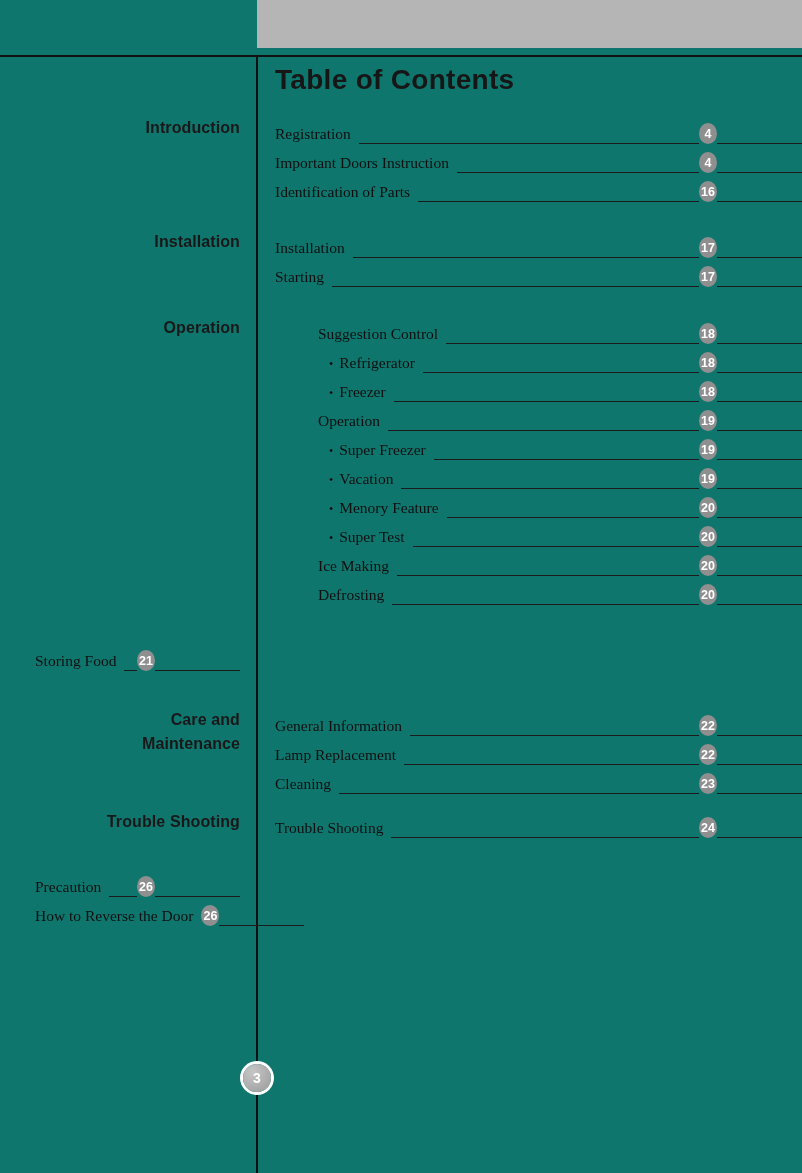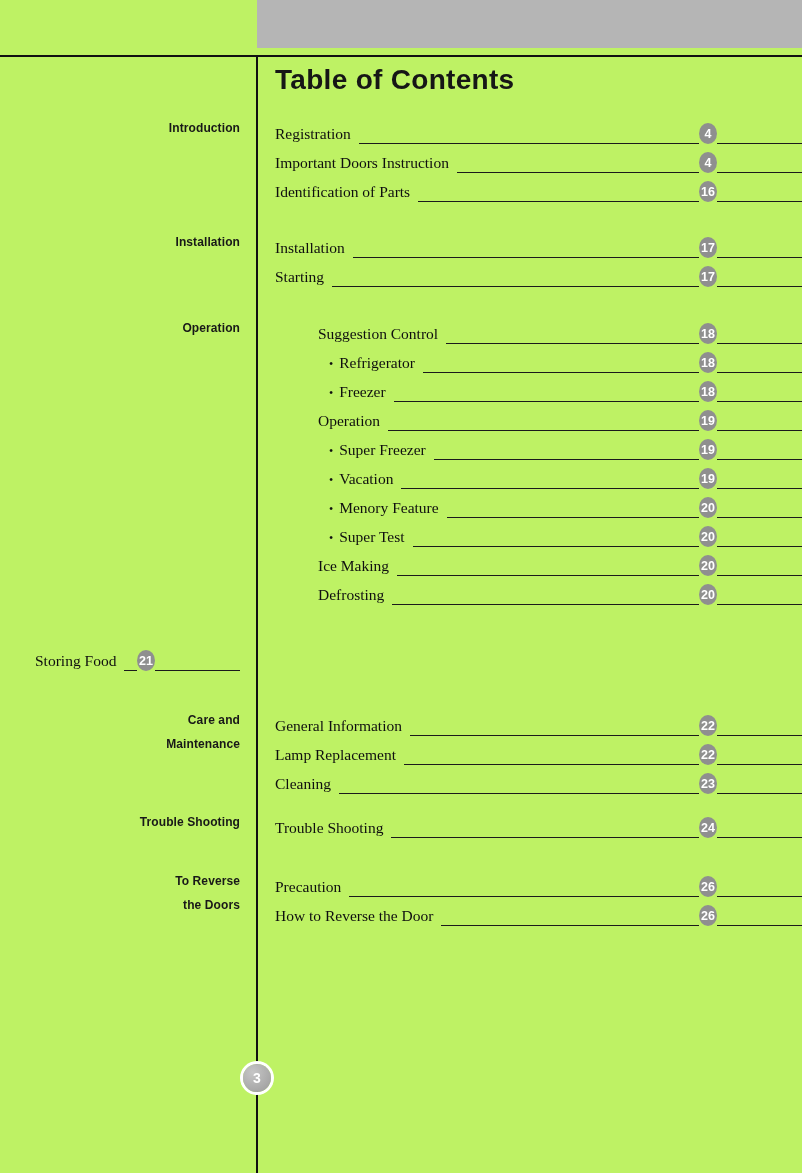--- a/index.html
+++ b/index.html
@@ -2,21 +2,21 @@
 <html style="--header_bar: #b5b5b5; --rule: #111111; --badge: #8f8f8f; --footer_badge: #9a9a9a;"><head>
 <meta charset="utf-8">
 <style>
   * { margin: 0; padding: 0; box-sizing: border-box; }
   html, body { background: #ffffff; }
   body { font-family: "Liberation Sans", sans-serif; }
   .page {
     position: relative;
     width: 802px;
     height: 1173px;
-    background: #bef264;
+    background: #0f766e;
     overflow: hidden;
   }
   .header-bar {
     position: absolute;
     left: 257px; top: 0; right: 0; height: 48px;
     background: var(--header_bar, #b5b5b5);
   }
   .header-rule {
     position: absolute;
     left: 0; top: 55px; right: 0; height: 2px;
@@ -45,21 +45,21 @@
   }
   .group:nth-of-type(1) { margin-bottom: 27px; }
   .group:nth-of-type(2) { margin-bottom: 28px; }
   .group:nth-of-type(3) { margin-bottom: 37px; gap: 43px; }
   .group:nth-of-type(4) { margin-bottom: 36px; }
   .group:nth-of-type(5) { margin-bottom: 15px; }
   .group:nth-of-type(6) { margin-bottom: 30px; }
   .section {
     text-align: right;
     font-weight: bold;
-    font-size: 12px;
+    font-size: 16px;
     line-height: 24px;
     padding-top: 2px;
     color: #181818;
     white-space: pre-line;
     letter-spacing: 0.1px;
   }
   .entries { padding-left: 35px; }
   .entry {
     display: flex;
     align-items: flex-end;
@@ -282,22 +282,20 @@
         <div class="entry">
           <span class="label">Trouble Shooting</span>
           <span class="leader"></span>
           <span class="badge">24</span>
           <span class="tail"></span>
         </div>
       </div>
     </div>
 
     <div class="group">
-      <div class="section">To Reverse
-the Doors</div>
       <div class="entries">
         <div class="entry">
           <span class="label">Precaution</span>
           <span class="leader"></span>
           <span class="badge">26</span>
           <span class="tail"></span>
         </div>
         <div class="entry">
           <span class="label">How to Reverse the Door</span>
           <span class="leader"></span>

